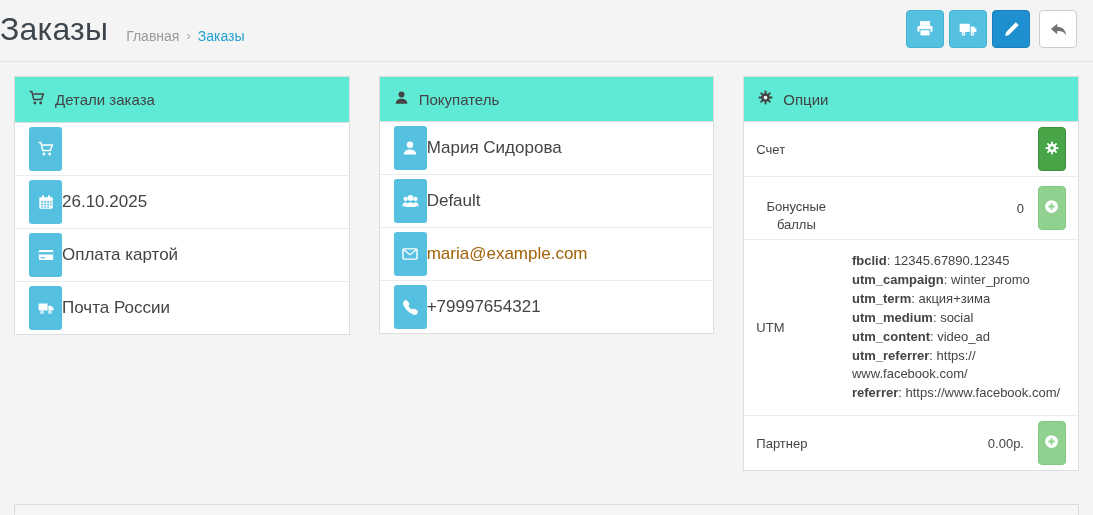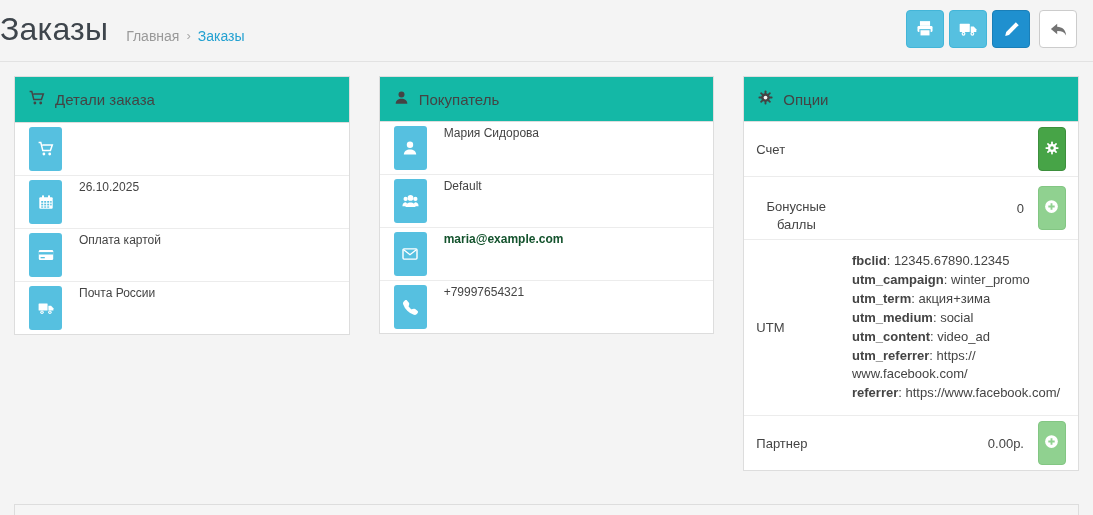--- a/index.html
+++ b/index.html
@@ -54,45 +54,45 @@
   
   .content {
     display: grid;
     grid-template-columns: 1fr 1fr 1fr;
     gap: 29px;
     padding: 14px;
     align-items: start;
   }
   .panel { background: #fff; border: 1px solid #ddd; }
   .panel-heading {
-    background: #14b8a6;
+    background: #5eead4;
     border-bottom: 1px solid #ddd;
     padding: 13px 14px;
     font-size: 15px;
     color: #444;
     display: flex; align-items: center; gap: 10px;
   }
   .panel-heading svg { flex: none; }
 
   
   .info-row {
-    display: flex; gap: 17px;
+    display: flex; align-items: center; 
     padding: 4px 14px;
     min-height: 52px;
     border-bottom: 1px solid #ececec;
-    font-size: 12px;
+    font-size: 17px;
   }
   .info-row:last-child { border-bottom: none; }
   .tile {
     width: 33px; height: 44px; flex: none;
     background: #56c0e0; border-radius: 3px;
     display: flex; align-items: center; justify-content: center;
   }
   .row-text { color: #444; }
-  a.row-link { color: #14532d; text-decoration: none; font-weight: bold; }
+  a.row-link { color: #a16207; text-decoration: none; }
 
   
   .opt-row {
     display: flex; align-items: center;
     padding: 5px 12px;
     min-height: 54px;
     border-bottom: 1px solid #ececec;
     text-align: center;
   }
   .opt-row:last-child { border-bottom: none; }

